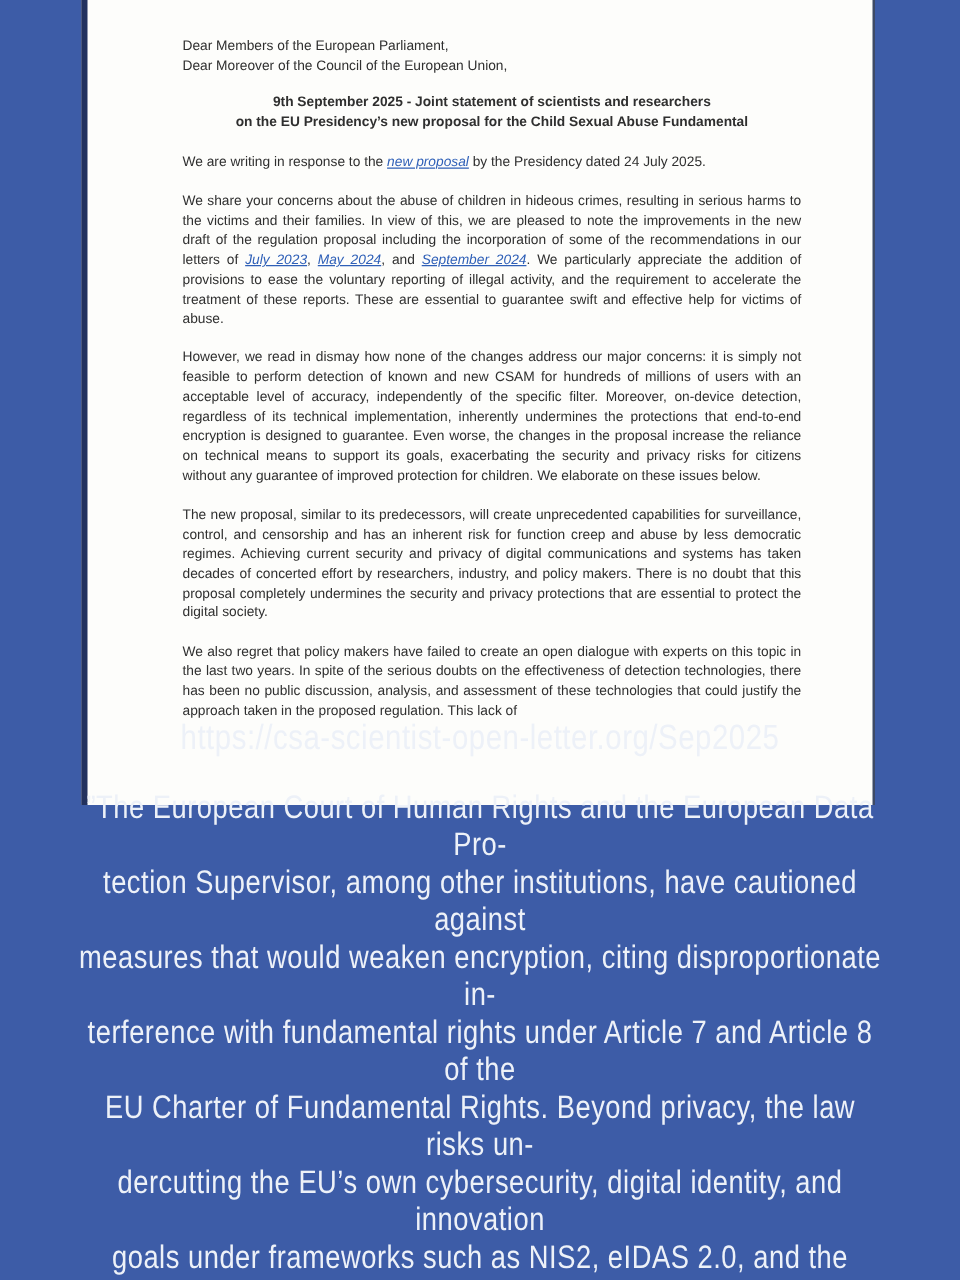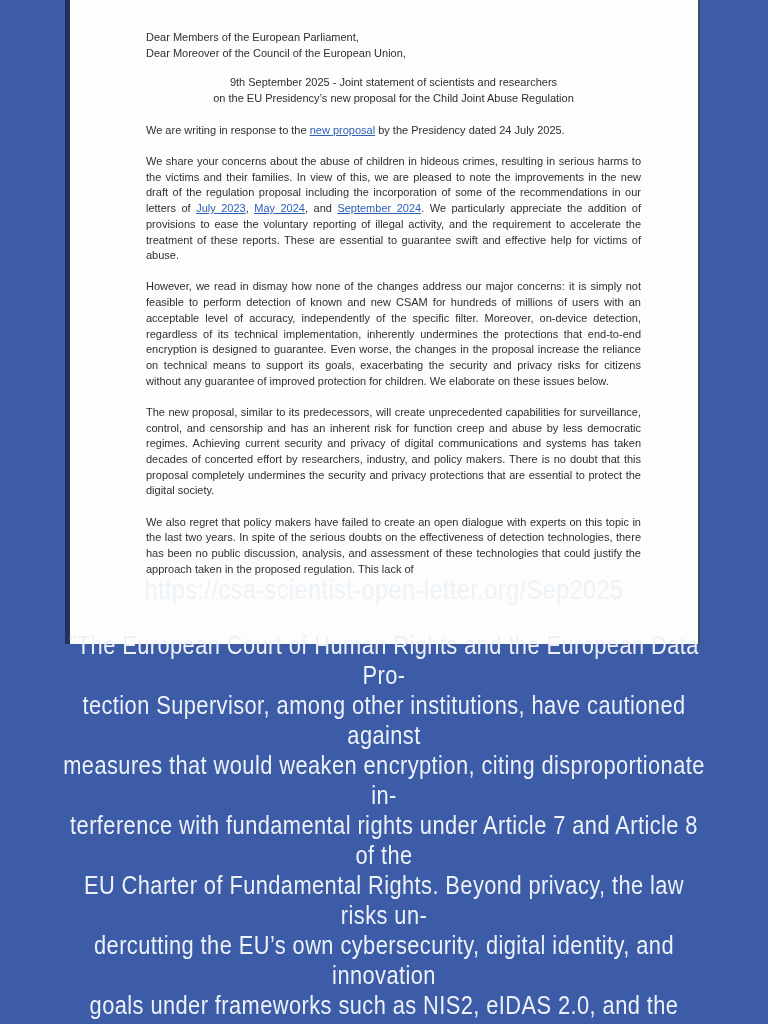--- a/index.html
+++ b/index.html
@@ -26,28 +26,29 @@
   .doc-content {
     padding: 30px 57px 0 76px;
     color: #2f2f2f;
     font-size: 11px;
     line-height: 15.7px;
     text-align: justify;
   }
   .salutation { margin: 0 0 14px 0; text-align: left; }
   .heading {
     margin: 0 0 16px 0;
-    font-weight: normal;
+    font-weight: bold;
     text-align: center;
   }
   .para { margin: 0 0 15.5px 0; }
   .doc-link {
     color: #2e5fb7;
     text-decoration: underline;
     cursor: pointer;
+    font-style: italic;
   }
 
   
   .overlay {
     position: absolute;
     left: 0; top: 574px;
     width: 768px;
     color: #edf1f8;
     text-align: center;
   }
@@ -68,21 +69,21 @@
   }
 </style>
 </head>
 <body>
 
 <div class="canvas">
 
   <div class="document">
     <div class="doc-content">
       <p class="salutation"><span>Dear Members of the European Parliament,</span><br><span>Dear Moreover of the Council of the European Union,</span></p>
-      <p class="heading"><span>9th September 2025 - Joint statement of scientists and researchers</span><br><span>on the EU Presidency’s new proposal for the Child Joint Abuse Regulation</span></p>
+      <p class="heading"><span>9th September 2025 - Joint statement of scientists and researchers</span><br><span>on the EU Presidency’s new proposal for the Child Sexual Abuse Fundamental</span></p>
       <div id="letter-body">
           <p class="para">We are writing in response to the <a class="doc-link">new proposal</a> by the Presidency dated 24 July 2025.</p>
           <p class="para">We share your concerns about the abuse of children in hideous crimes, resulting in serious harms to the victims and their families. In view of this, we are pleased to note the improvements in the new draft of the regulation proposal including the incorporation of some of the recommendations in our letters of <a class="doc-link">July 2023</a>, <a class="doc-link">May 2024</a>, and <a class="doc-link">September 2024</a>. We particularly appreciate the addition of provisions to ease the voluntary reporting of illegal activity, and the requirement to accelerate the treatment of these reports. These are essential to guarantee swift and effective help for victims of abuse.</p>
           <p class="para">However, we read in dismay how none of the changes address our major concerns: it is simply not feasible to perform detection of known and new CSAM for hundreds of millions of users with an acceptable level of accuracy, independently of the specific filter. Moreover, on-device detection, regardless of its technical implementation, inherently undermines the protections that end-to-end encryption is designed to guarantee. Even worse, the changes in the proposal increase the reliance on technical means to support its goals, exacerbating the security and privacy risks for citizens without any guarantee of improved protection for children. We elaborate on these issues below.</p>
           <p class="para">The new proposal, similar to its predecessors, will create unprecedented capabilities for surveillance, control, and censorship and has an inherent risk for function creep and abuse by less democratic regimes. Achieving current security and privacy of digital communications and systems has taken decades of concerted effort by researchers, industry, and policy makers. There is no doubt that this proposal completely undermines the security and privacy protections that are essential to protect the digital society.</p>
           <p class="para">We also regret that policy makers have failed to create an open dialogue with experts on this topic in the last two years. In spite of the serious doubts on the effectiveness of detection technologies, there has been no public discussion, analysis, and assessment of these technologies that could justify the approach taken in the proposed regulation. This lack of</p>
         </div>
     </div>
   </div>
 

